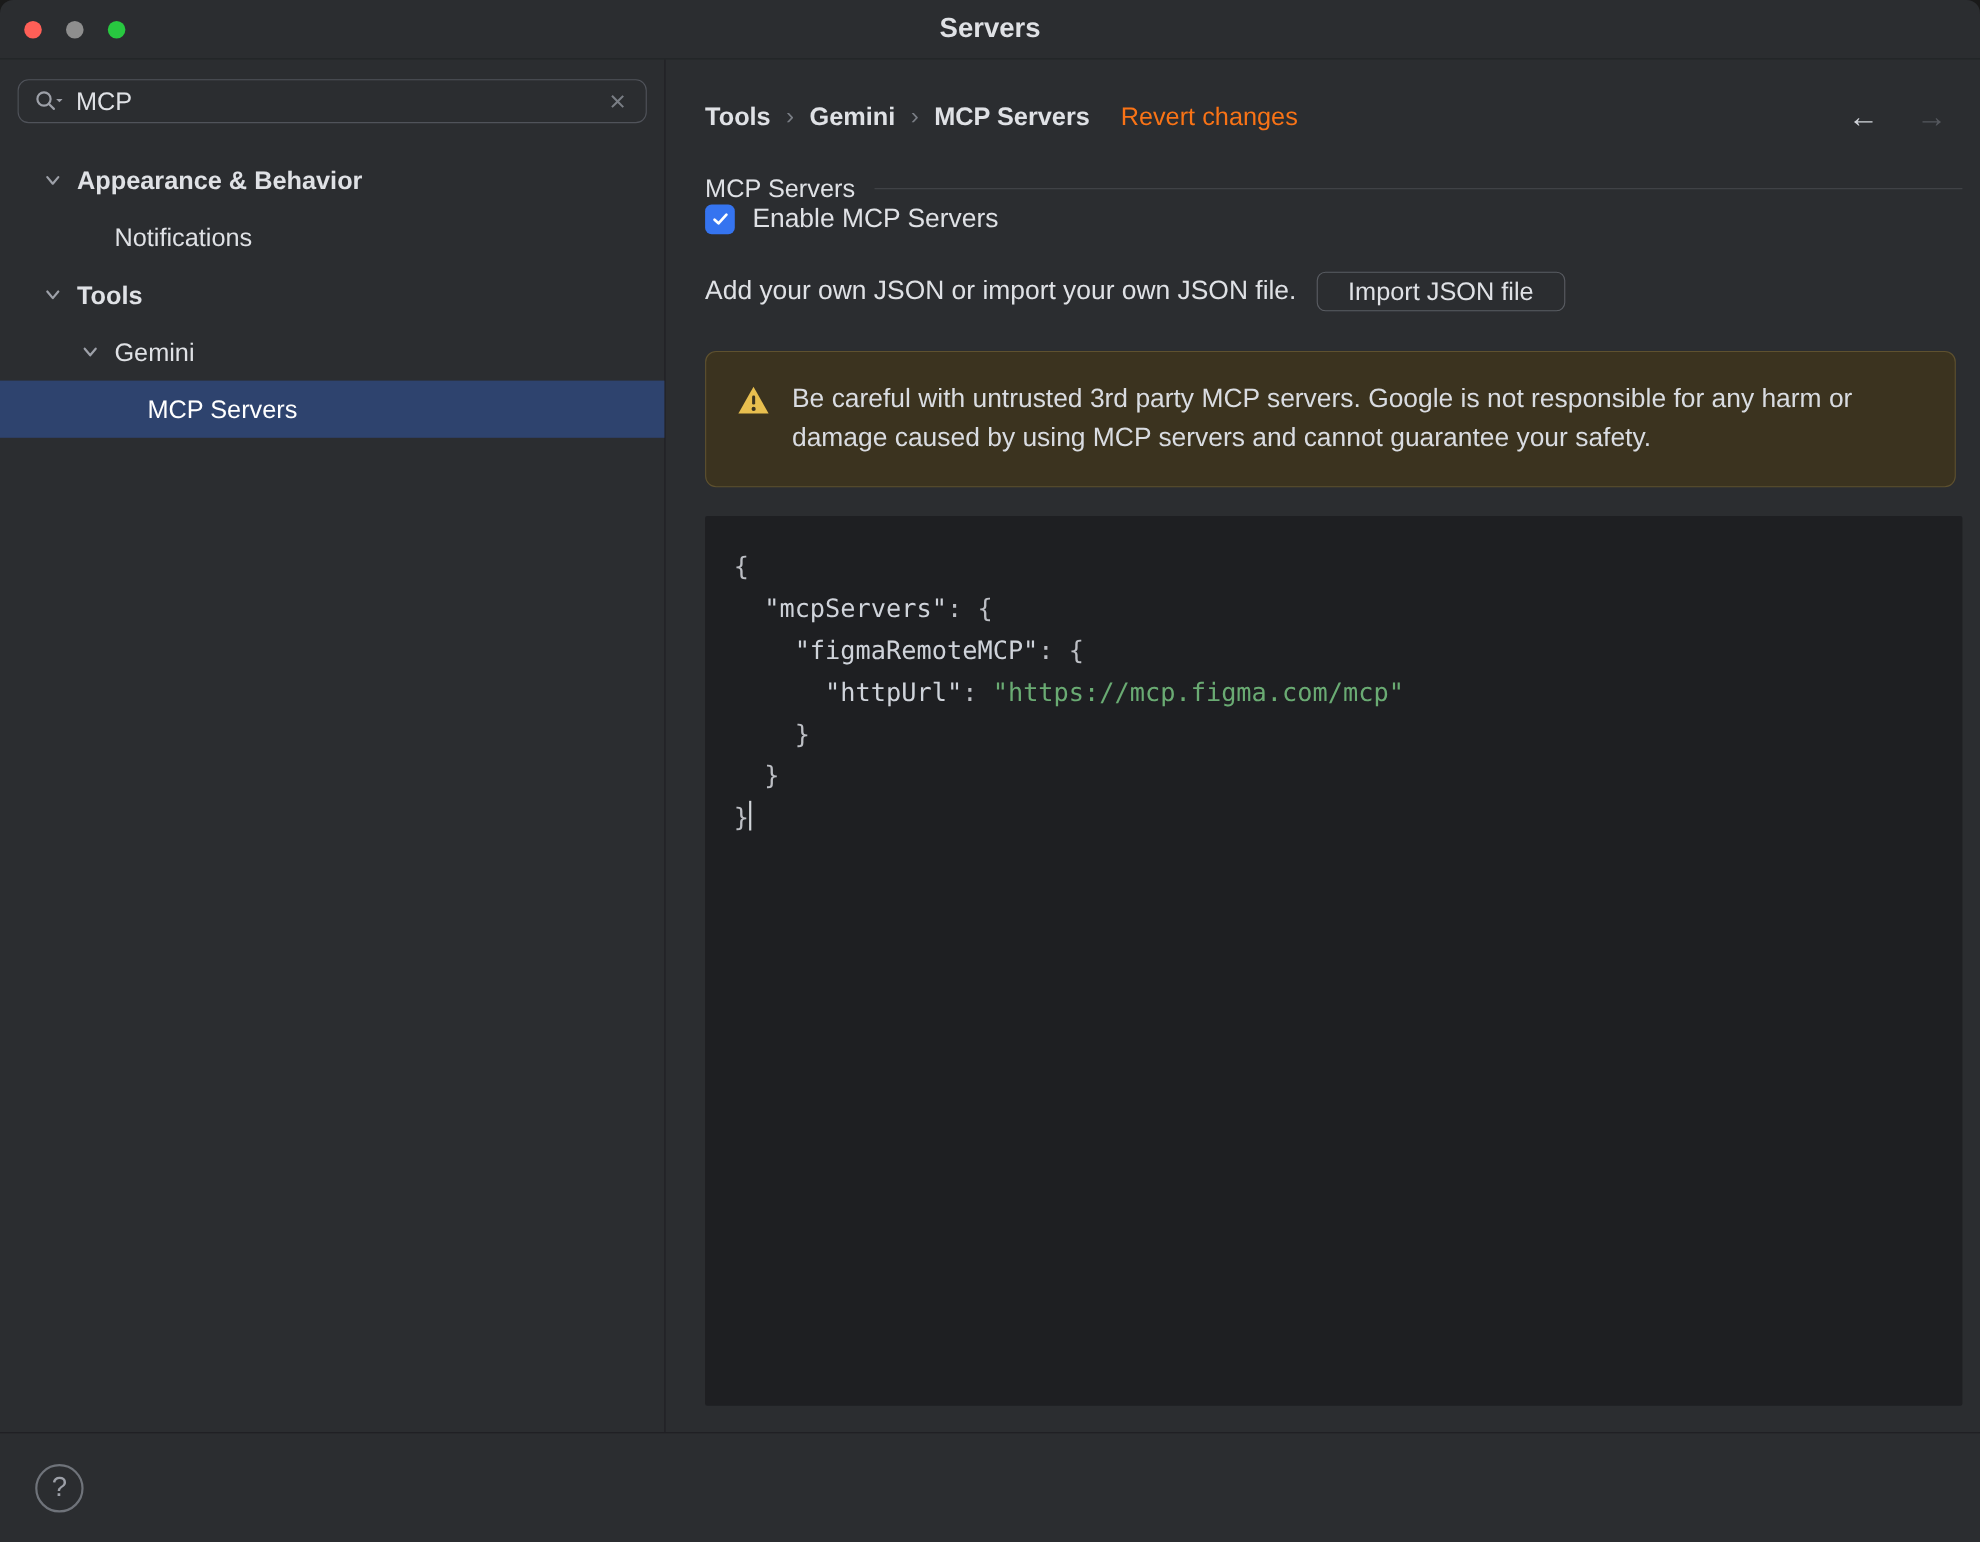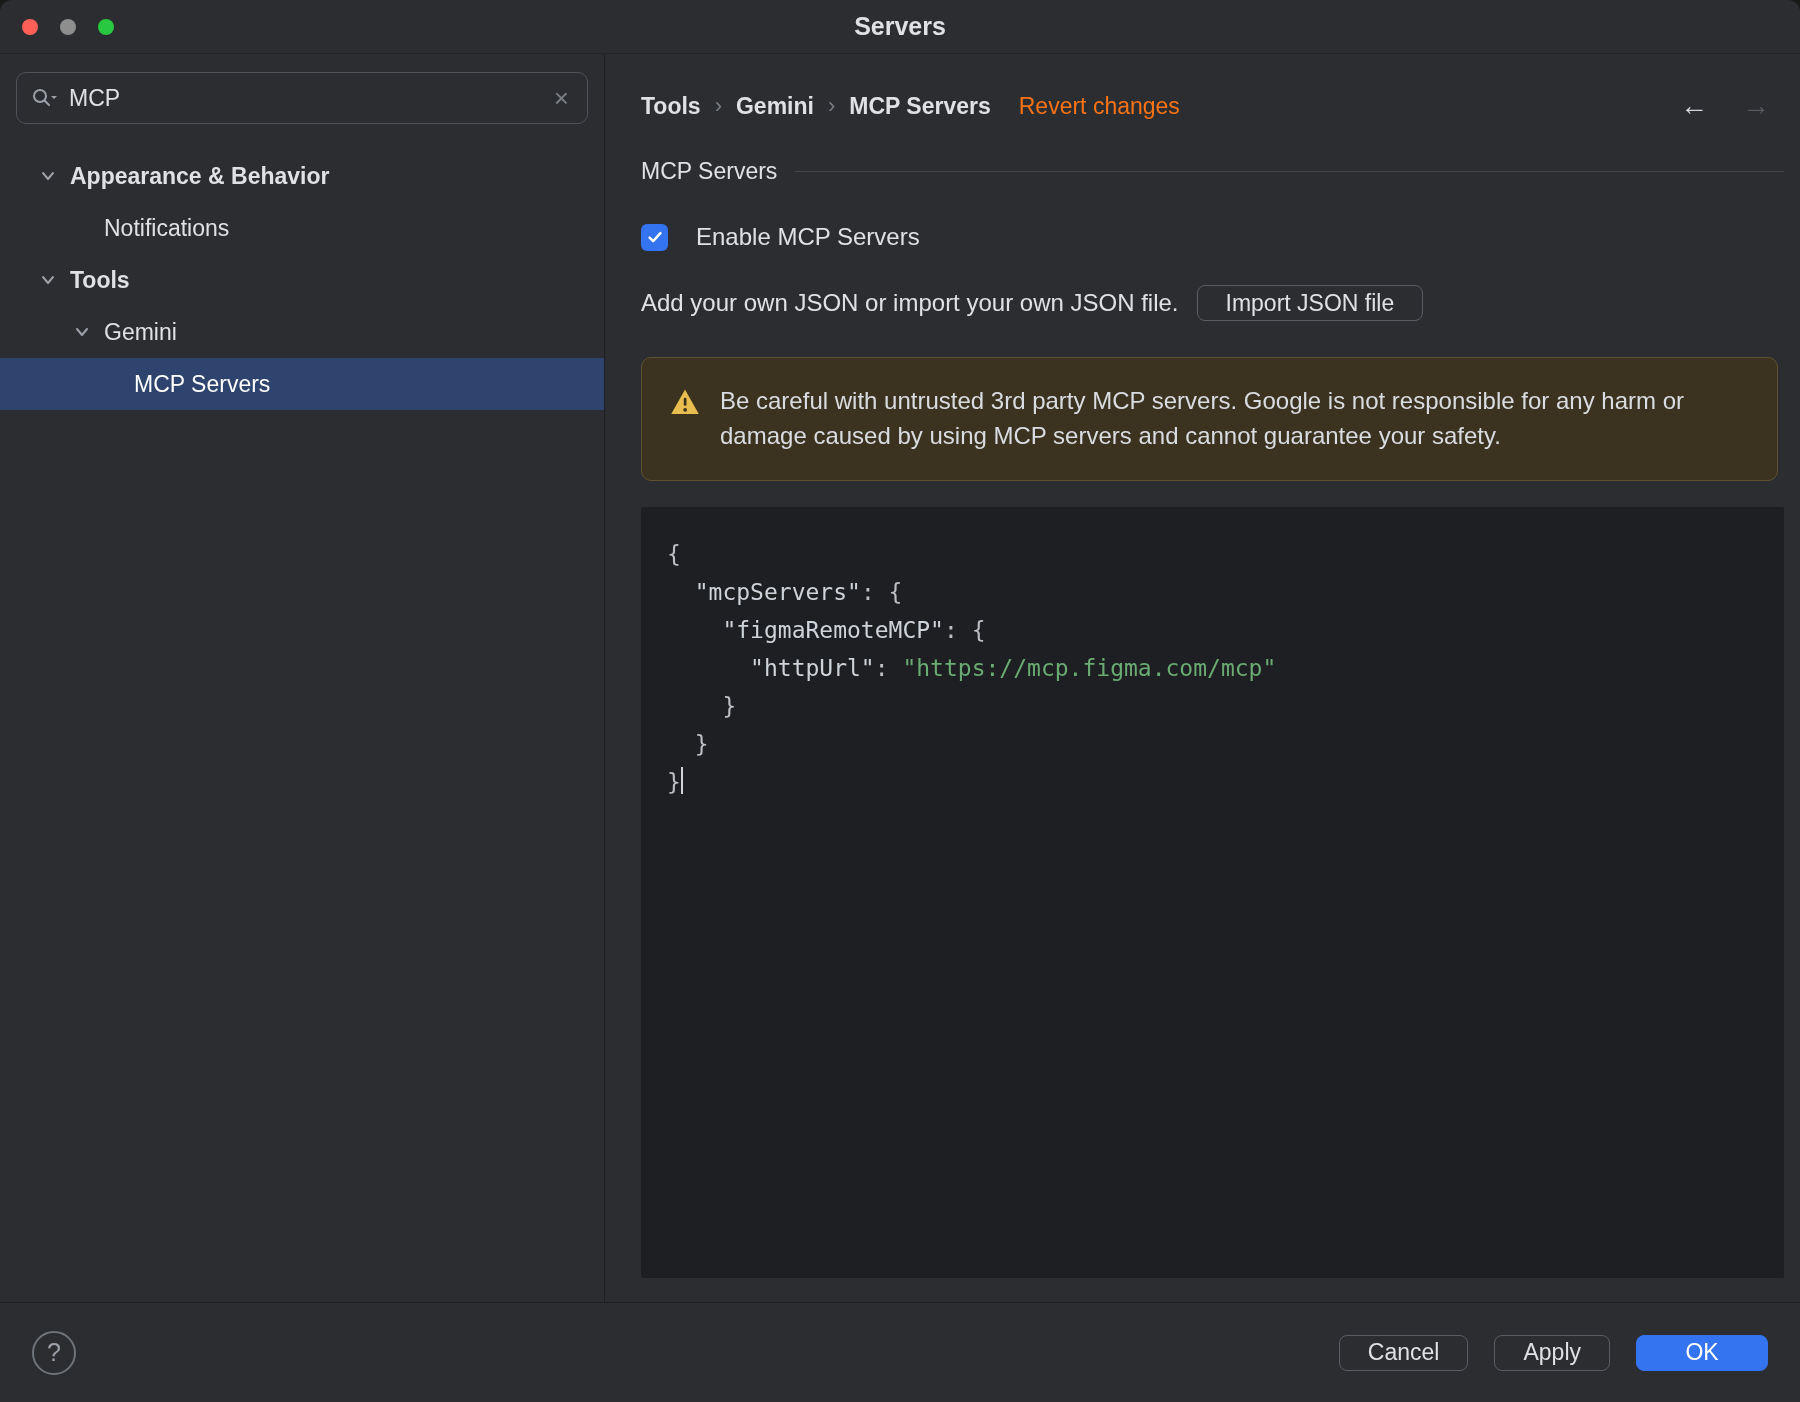--- a/index.html
+++ b/index.html
@@ -29,21 +29,21 @@
   .light.green { background:#28c840; }
   .win-title { font-size:25px; font-weight:bold; color:#dfe1e5; }
 
   
   .main { flex:1; display:flex; min-height:0; }
 
   
   .sidebar { flex:0 0 605px; border-right:1px solid #1e1f22; display:flex; flex-direction:column; padding-top:18px; }
   .search-box {
     margin:0 16px 26px 16px;
-    height:52px;
+    height:40px;
     border:1px solid #50535a;
     border-radius:10px;
     display:flex; align-items:center;
     padding:0 14px 0 14px;
     background:#2b2d30;
   }
   .search-box svg { flex:0 0 auto; }
   .search-input {
     flex:1; background:transparent; border:none; outline:none;
     color:#dfe1e5; font-size:23px; margin-left:12px;
@@ -72,21 +72,21 @@
   .crumb-sep { font-size:22px; color:#7a7e85; margin:0 14px; }
   .revert-link { font-size:23px; color:#f97316; margin-left:28px; cursor:pointer; }
   .nav-arrows { margin-left:auto; display:flex; align-items:center; gap:34px; margin-right:14px; }
   .arrow-back { font-size:28px; color:#cfd2d8; cursor:pointer; }
   .arrow-fwd { font-size:28px; color:#55585e; }
 
   .section-row { margin-top:36px; display:flex; align-items:center; }
   .section-title { font-size:23px; color:#dfe1e5; }
   .section-rule { flex:1; height:1px; background:#43454a; margin-left:18px; }
 
-  .checkbox-row { margin-top:38px; display:flex; align-items:center; gap:28px; }
+  .checkbox-row { display:flex; align-items:center; gap:16px; }
   .checkbox {
     width:27px; height:27px; border-radius:6px;
     background:#3574f0; display:flex; align-items:center; justify-content:center;
     cursor:pointer; flex:0 0 auto;
   }
   .checkbox svg { width:18px; height:18px; }
   .checkbox-label { font-size:24px; color:#dfe1e5; }
 
   .import-row { margin-top:34px; display:flex; align-items:center; gap:18px; }
   .import-text { font-size:24px; color:#dfe1e5; }
@@ -248,20 +248,15 @@
           </div>
       </div>
 
     </div>
   </div>
 
   <div class="footer">
     <div class="help-circle">
       <span>?</span>
     </div>
-    <div class="footer-buttons">
-      <button class="btn">Cancel</button>
-      <button class="btn">Apply</button>
-      <button class="btn btn-primary">OK</button>
-    </div>
   </div>
 
 </div>
 
 </body></html>

